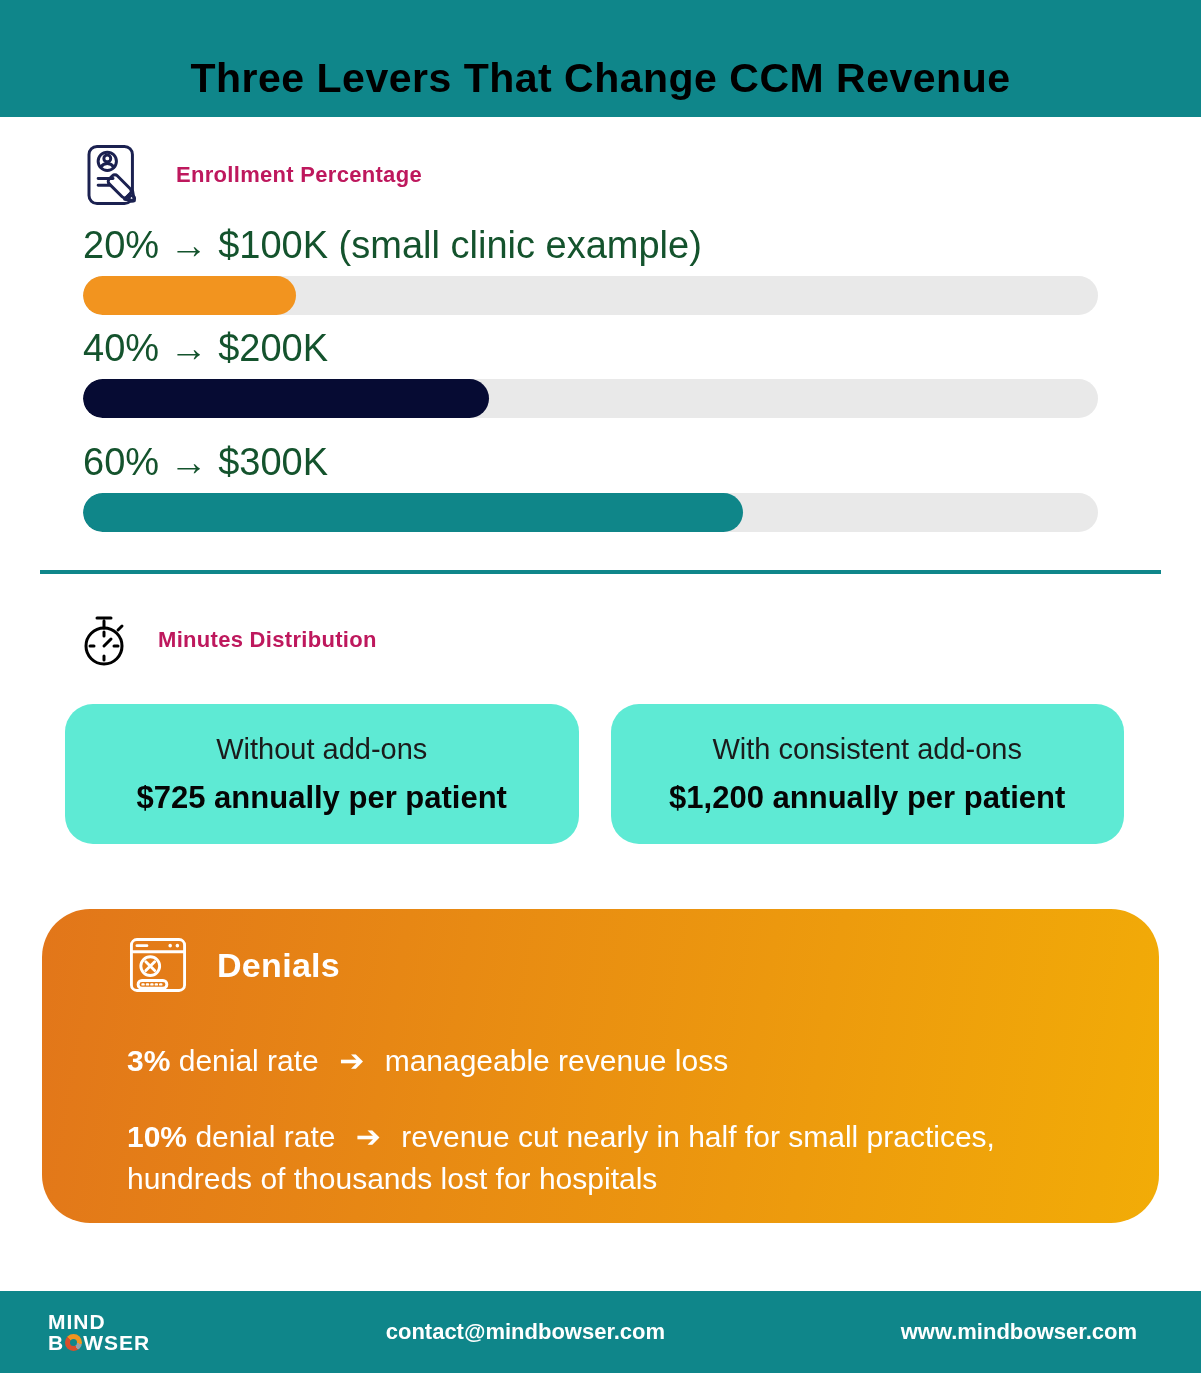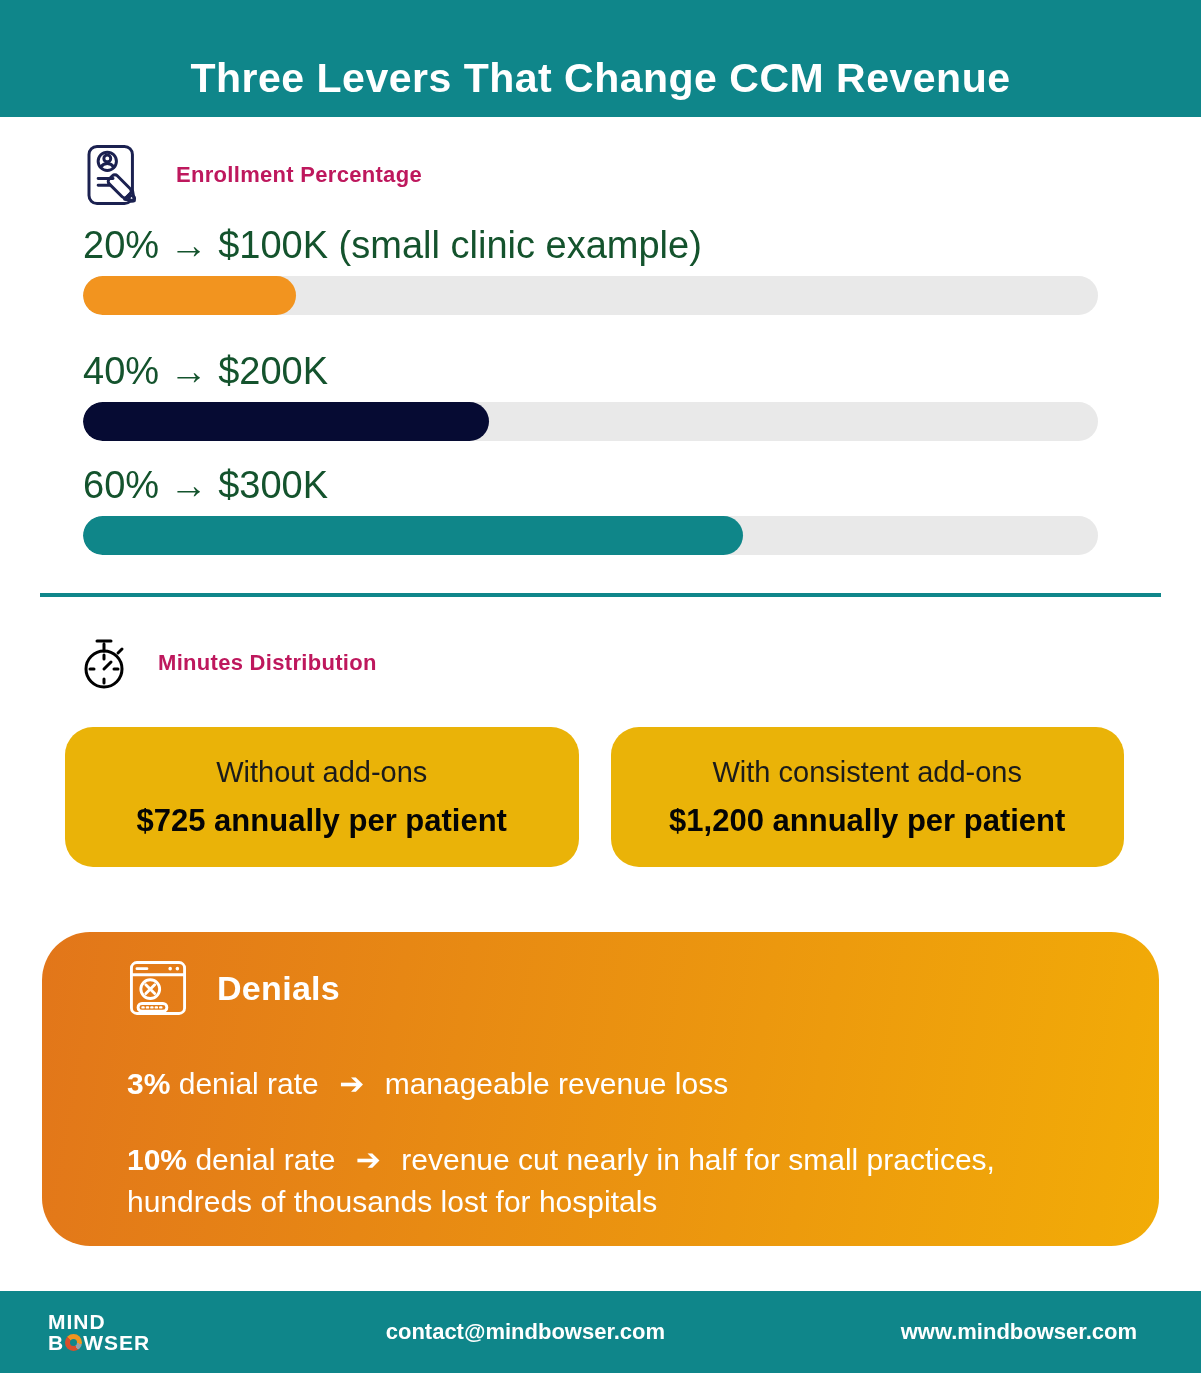--- a/index.html
+++ b/index.html
@@ -9,47 +9,47 @@
     font-family:"Liberation Sans", sans-serif;
     color:#111; overflow:hidden;
   }
   .page { width:1201px; height:1373px; display:flex; flex-direction:column; }
 
   
   .header {
     height:117px; background:#0F868A;
     display:flex; align-items:center; justify-content:center;
   }
-  .header h1 { color:#ffffff; font-size:41px; font-weight:bold; letter-spacing:0.5px;margin-top:40px; }
+  .header h1 { color:#000000; font-size:41px; font-weight:bold; letter-spacing:0.5px;margin-top:40px; }
 
   
   .sec-head { display:flex; align-items:center; gap:28px; margin-left:78px; }
   .sec-head .icon { flex:0 0 auto; display:flex; align-items:center; }
   .sec-head h2 { font-size:22px; font-weight:bold; color:#be185d; letter-spacing:0.3px; }
 
   
   .enroll { margin-top:26px; }
   .bars { margin-left:83px; margin-right:103px; }
   .bar-label { font-size:38px; color:#14532d; line-height:40px; }
   .bl-0 { margin-top:18px; }
-  .bl-1 { margin-top:36px; }
+  .bl-1 { margin-top:13px; }
   .bl-2 { margin-top:24px; }
   .track {
     height:39px; background:#E9E9E9; border-radius:20px;
     margin-top:11px; overflow:hidden; position:relative;
   }
   .fill { height:100%; border-radius:20px; }
 
   .divider { border:none; height:4px; background:#0F868A; margin:38px 40px 0 40px; }
 
   
   .minutes { margin-top:35px; }
   .cards { display:flex; gap:32px; margin:33px 77px 0 65px; }
   .card {
-    flex:1; height:140px; background:#eab308; border-radius:28px;
+    flex:1; height:140px; background:#5eead4; border-radius:28px;
     display:flex; flex-direction:column; align-items:center; justify-content:center; gap:14px;
   }
   .card .c-title { font-size:29px; color:#1b1b1b; }
   .card .c-value { font-size:31px; font-weight:bold; color:#050505; }
 
   
   .denials-card {
     margin:65px 42px 0 42px; height:314px; border-radius:48px;
     background:linear-gradient(100deg,#E2761A,#F2AC07);
     color:#ffffff; padding:25px 50px 0 43px;

